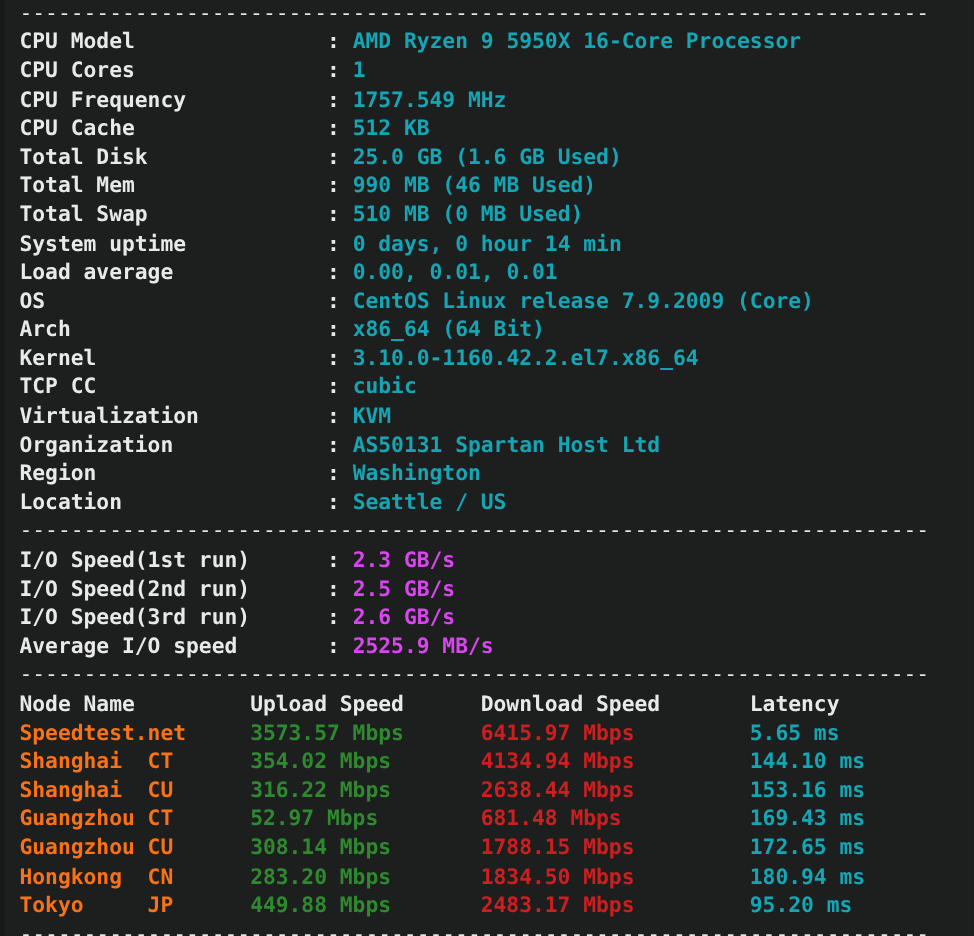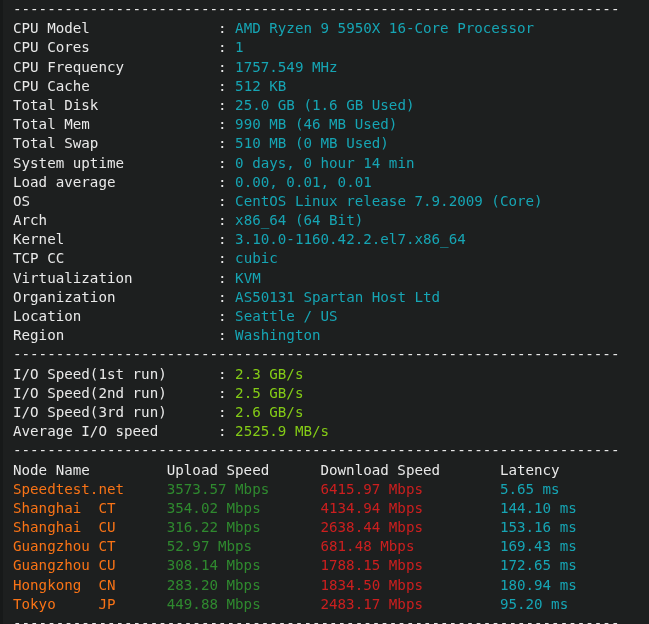--- a/index.html
+++ b/index.html
@@ -33,38 +33,39 @@
     left: 0; top: 0;
     width: 649px;
   }
   .row {
     height: 19.2px;
     white-space: pre;
     display: block;
   }
   .pad {
     padding-left: 13px;
+    font-weight: bold;
   }
   
   .sep {
     height: 19.2px;
     white-space: pre;
     display: block;
     padding-left: 13px;
     color: #e6e6e6;
     overflow: hidden;
   }
   .label {
     color: #e9e9e9;
   }
   .colon {
     color: #e9e9e9;
   }
   .val-cyan { color: #16a5b4; }
-  .val-yellow { color: #84cc16; text-align: right; }
+  .val-yellow { color: #d946ef; text-align: right; }
   .val-green { color: #2f8a2f; margin-top: 44px; }
   .val-red { color: #cc1f1f; text-align: right; }
   .val-orange { color: #f97316; }
   .hdr { color: #e9e9e9; }
 </style>
 </head>
 <body>
 
 <div id="terminal">
   <div class="edge-left"></div>
@@ -81,22 +82,22 @@
         <div class="row pad"><span class="label">Total Mem               </span><span class="colon">: </span><span class="val-cyan">990 MB (46 MB Used)</span></div>
         <div class="row pad"><span class="label">Total Swap              </span><span class="colon">: </span><span class="val-cyan">510 MB (0 MB Used)</span></div>
         <div class="row pad"><span class="label">System uptime           </span><span class="colon">: </span><span class="val-cyan">0 days, 0 hour 14 min</span></div>
         <div class="row pad"><span class="label">Load average            </span><span class="colon">: </span><span class="val-cyan">0.00, 0.01, 0.01</span></div>
         <div class="row pad"><span class="label">OS                      </span><span class="colon">: </span><span class="val-cyan">CentOS Linux release 7.9.2009 (Core)</span></div>
         <div class="row pad"><span class="label">Arch                    </span><span class="colon">: </span><span class="val-cyan">x86_64 (64 Bit)</span></div>
         <div class="row pad"><span class="label">Kernel                  </span><span class="colon">: </span><span class="val-cyan">3.10.0-1160.42.2.el7.x86_64</span></div>
         <div class="row pad"><span class="label">TCP CC                  </span><span class="colon">: </span><span class="val-cyan">cubic</span></div>
         <div class="row pad"><span class="label">Virtualization          </span><span class="colon">: </span><span class="val-cyan">KVM</span></div>
         <div class="row pad"><span class="label">Organization            </span><span class="colon">: </span><span class="val-cyan">AS50131 Spartan Host Ltd</span></div>
+        <div class="row pad"><span class="label">Region                  </span><span class="colon">: </span><span class="val-cyan">Washington</span></div>
         <div class="row pad"><span class="label">Location                </span><span class="colon">: </span><span class="val-cyan">Seattle / US</span></div>
-        <div class="row pad"><span class="label">Region                  </span><span class="colon">: </span><span class="val-cyan">Washington</span></div>
       </div>
 
     <div class="sep">-----------------------------------------------------------------------</div>
 
     <div id="io-block">
         <div class="row pad"><span class="label">I/O Speed(1st run)      </span><span class="colon">: </span><span class="val-yellow">2.3 GB/s</span></div>
         <div class="row pad"><span class="label">I/O Speed(2nd run)      </span><span class="colon">: </span><span class="val-yellow">2.5 GB/s</span></div>
         <div class="row pad"><span class="label">I/O Speed(3rd run)      </span><span class="colon">: </span><span class="val-yellow">2.6 GB/s</span></div>
         <div class="row pad"><span class="label">Average I/O speed       </span><span class="colon">: </span><span class="val-yellow">2525.9 MB/s</span></div>
       </div>

